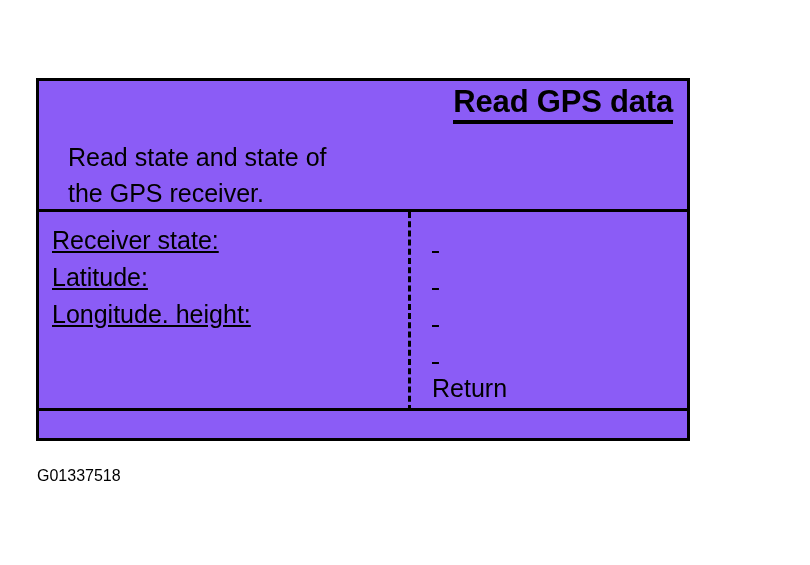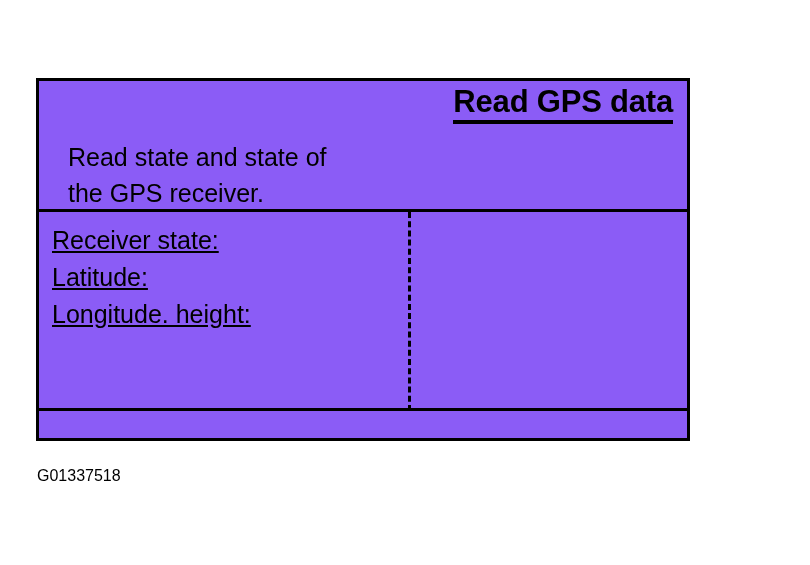--- a/index.html
+++ b/index.html
@@ -145,20 +145,27 @@
   <div class="body-band">
 
     <div class="column-divider"></div>
 
     <div class="label-column">
       <div class="label-row">Receiver state:</div>
       <div class="label-row">Latitude:</div>
       <div class="label-row">Longitude. height:</div>
     </div>
 
+    <div class="value-column">
+      <div class="label-row">&nbsp;</div>
+      <div class="label-row">&nbsp;</div>
+      <div class="label-row">&nbsp;</div>
+      <div class="label-row">&nbsp;</div>
+      <div class="return-row">Return</div>
+    </div>
 
   </div>
 
   <div class="footer-band"></div>
 
 </div>
 
 <div class="figure-caption">G01337518</div>
 
 </body></html>

